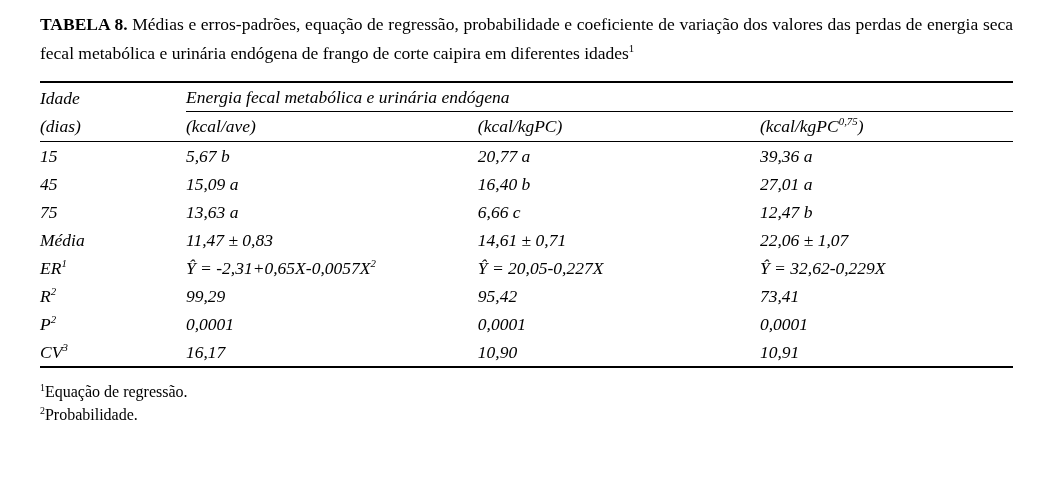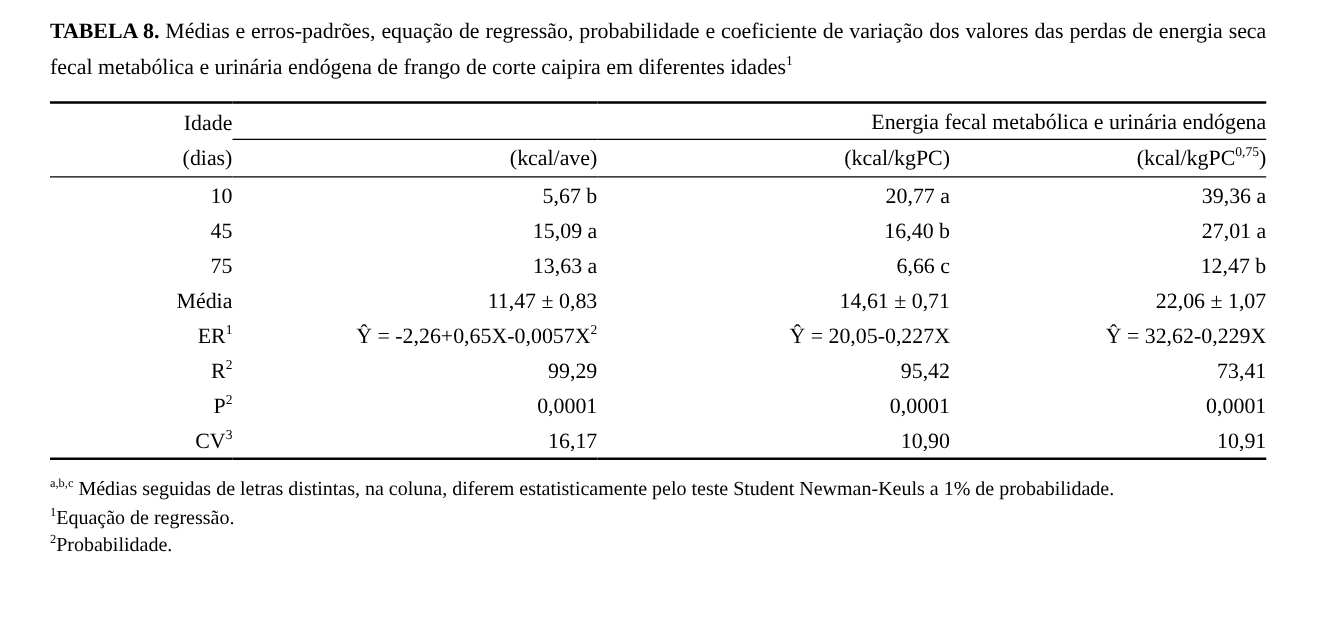--- a/index.html
+++ b/index.html
@@ -27,24 +27,25 @@
   }
   table.data-table {
     width: 100%;
     border-collapse: collapse;
     border-top: 2px solid #000;
     border-bottom: 2px solid #000;
     font-size: 17.5px;
   }
   table.data-table th, table.data-table td {
     font-weight: normal;
-    text-align: right;
+    text-align: left;
     vertical-align: middle;
     padding: 0;
     height: 28px;
+    font-style: italic;
   }
   th.rowhead-th {
     border-bottom: 1.5px solid #000;
     line-height: 28px;
   }
   th.group-th { border-bottom: 1.5px solid #000; margin-top: 32px; }
   tr.subhead-row th { border-bottom: 1.5px solid #000; height: 29px; }
   .footnotes {
     margin-top: 13px;
     font-size: 16px;
@@ -75,21 +76,21 @@
         <th class="group-th" colspan="3">Energia fecal metabólica e urinária endógena</th>
       </tr>
       <tr class="subhead-row">
         <th>(kcal/ave)</th>
         <th>(kcal/kgPC)</th>
         <th><span>(kcal/kgPC</span><sup>0,75</sup><span>)</span></th>
       </tr>
     </thead>
     <tbody>
       <tr>
-        <td>10</td>
+        <td>15</td>
         <td>5,67 b</td>
         <td>20,77 a</td>
         <td>39,36 a</td>
       </tr>
       <tr>
         <td>45</td>
         <td>15,09 a</td>
         <td>16,40 b</td>
         <td>27,01 a</td>
       </tr>
@@ -100,21 +101,21 @@
         <td>12,47 b</td>
       </tr>
       <tr>
         <td>Média</td>
         <td>11,47 ± 0,83</td>
         <td>14,61 ± 0,71</td>
         <td>22,06 ± 1,07</td>
       </tr>
       <tr>
         <td><span>ER</span><sup>1</sup></td>
-        <td><span>Ŷ = -2,26+0,65X-0,0057X</span><sup>2</sup></td>
+        <td><span>Ŷ = -2,31+0,65X-0,0057X</span><sup>2</sup></td>
         <td>Ŷ = 20,05-0,227X</td>
         <td>Ŷ = 32,62-0,229X</td>
       </tr>
       <tr>
         <td><span>R</span><sup>2</sup></td>
         <td>99,29</td>
         <td>95,42</td>
         <td>73,41</td>
       </tr>
       <tr>
@@ -126,18 +127,17 @@
       <tr>
         <td><span>CV</span><sup>3</sup></td>
         <td>16,17</td>
         <td>10,90</td>
         <td>10,91</td>
       </tr>
     </tbody>
   </table>
 
   <div class="footnotes">
-    <div class="fn"><sup>a,b,c</sup><span> Médias seguidas de letras distintas, na coluna, diferem estatisticamente pelo teste Student Newman-Keuls a 1% de probabilidade.</span></div>
     <div class="fn"><sup>1</sup><span>Equação de regressão.</span></div>
     <div class="fn"><sup>2</sup><span>Probabilidade.</span></div>
   </div>
 
 </div>
 
 </body></html>

